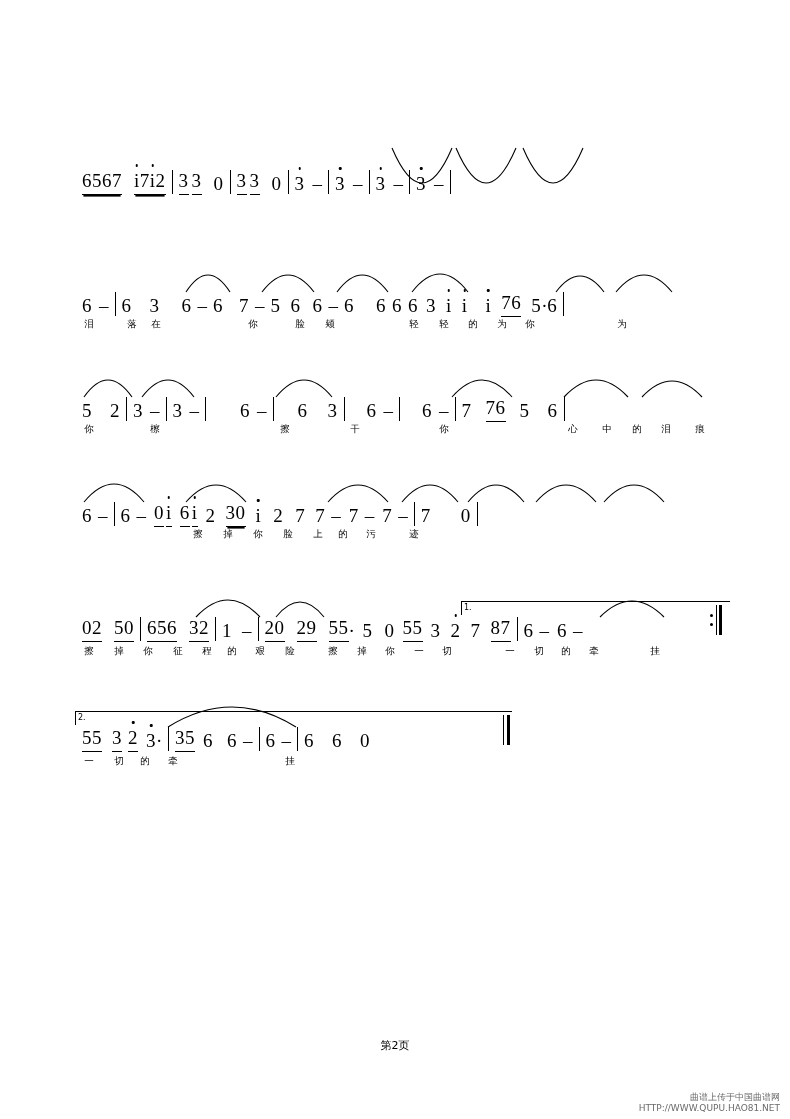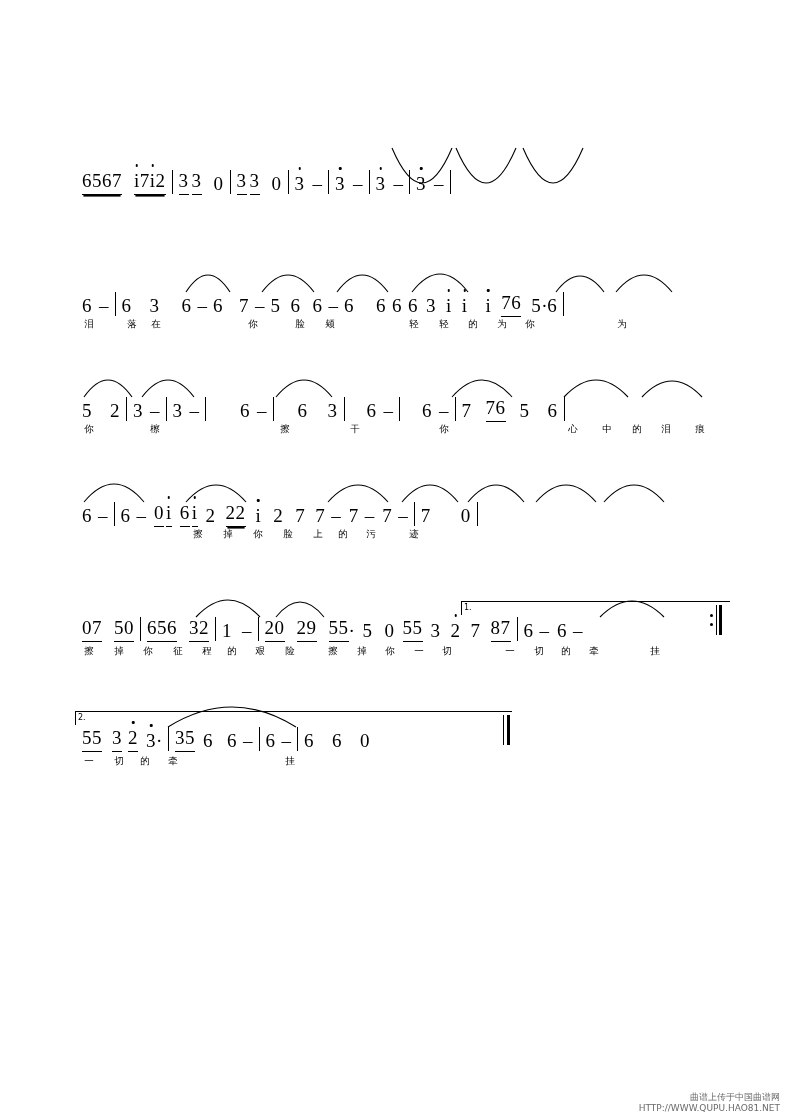--- a/index.html
+++ b/index.html
@@ -282,21 +282,21 @@
       <span class="cell u1"><span class="num">0</span></span>
       <span class="sp" style="width:2px"></span>
       <span class="cell u1 dotup"><span class="num">i</span></span>
       <span class="sp" style="width:8px"></span>
       <span class="cell u1"><span class="num">6</span></span>
       <span class="sp" style="width:2px"></span>
       <span class="cell u1 dotup"><span class="num">i</span></span>
       <span class="sp" style="width:8px"></span>
       <span class="cell"><span class="num">2</span></span>
       <span class="sp" style="width:10px"></span>
-      <span class="cell u2"><span class="num">22</span></span>
+      <span class="cell u2"><span class="num">30</span></span>
       <span class="sp" style="width:10px"></span>
       <span class="cell dotup"><span class="num">i</span></span>
       <span class="sp" style="width:12px"></span>
       <span class="cell"><span class="num">2</span></span>
       <span class="sp" style="width:12px"></span>
       <span class="cell"><span class="num">7</span></span>
       <span class="sp" style="width:10px"></span>
       <span class="cell"><span class="num">7</span></span>
       <span class="sp" style="width:6px"></span>
         <span class="dash">–</span>
@@ -330,21 +330,21 @@
     <svg class="slurlayer" width="790" height="100">
       <path d="M196,52 Q228,18 260,52" fill="none" stroke="#000" stroke-width="1.1"></path>
       <path d="M276,52 Q300,22 324,52" fill="none" stroke="#000" stroke-width="1.1"></path>
       <path d="M600,52 Q632,20 664,52" fill="none" stroke="#000" stroke-width="1.1"></path>
     </svg>
 
     <div class="volta" style="left:461px;top:36px;width:268px;"></div>
     <div class="voltalabel" style="left:464px;top:38px;">1.</div>
 
     <div class="staffline" style="left:82px;top:52px;">
-      <span class="cell u1"><span class="num">07</span></span>
+      <span class="cell u1"><span class="num">02</span></span>
       <span class="sp" style="width:12px"></span>
       <span class="cell u1"><span class="num">50</span></span>
       <span class="bar"></span>
       <span class="cell u1"><span class="num">656</span></span>
       <span class="sp" style="width:12px"></span>
       <span class="cell u1"><span class="num">32</span></span>
       <span class="bar"></span>
       <span class="cell"><span class="num">1</span></span>
       <span class="sp" style="width:10px"></span>
         <span class="dash">–</span>
@@ -454,19 +454,20 @@
 
     <div class="lyrics" style="left:0;top:80px;">
       <span class="ly" style="left:89px;">一</span>
       <span class="ly" style="left:119px;">切</span>
       <span class="ly" style="left:145px;">的</span>
       <span class="ly" style="left:173px;">牵</span>
       <span class="ly" style="left:290px;">挂</span>
     </div>
   </div>
 
+  <div class="pagenum" style="top:1038px;">第2页</div>
 
   <div class="credit" style="top:1092px;">
     <div>曲谱上传于中国曲谱网</div>
     <div>HTTP://WWW.QUPU.HAO81.NET</div>
   </div>
 
 </div>
 
 </body></html>

